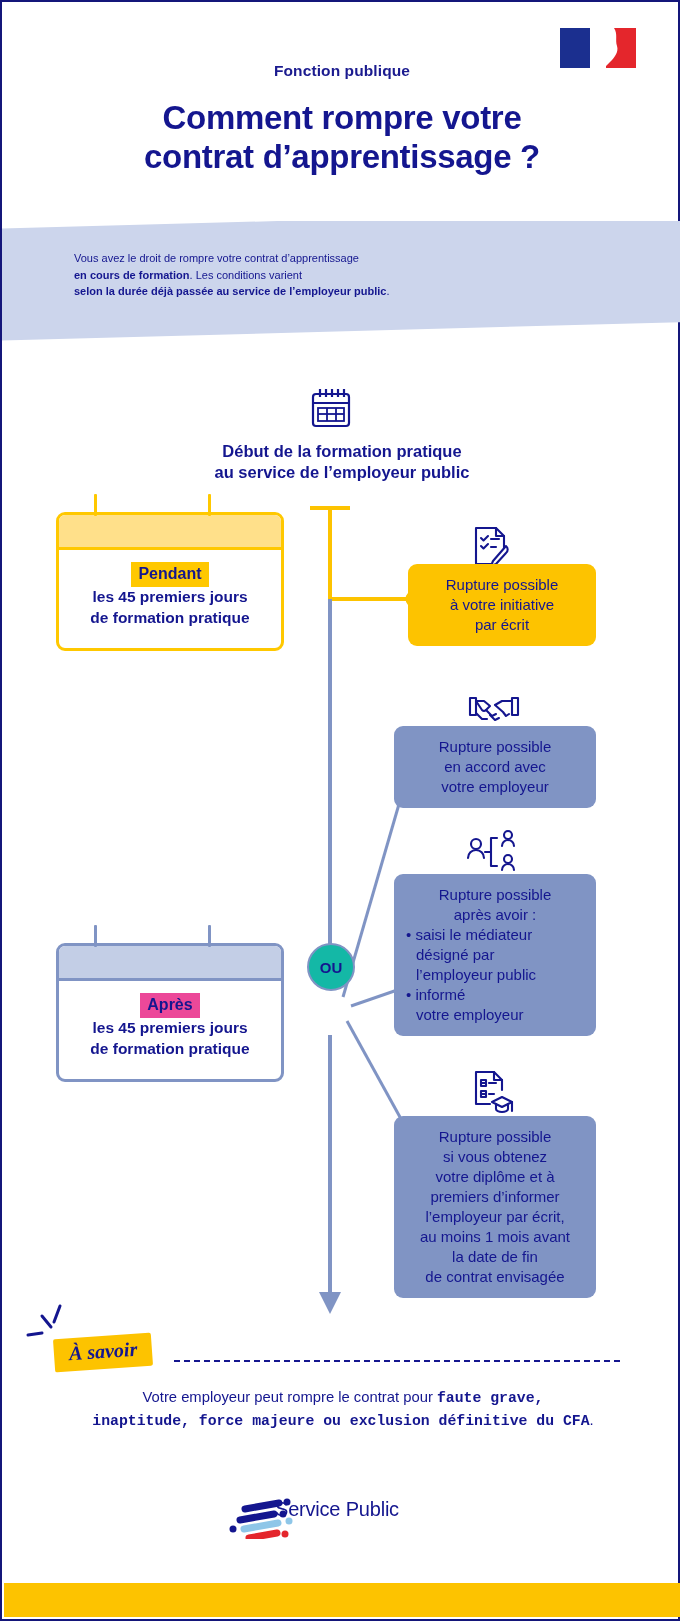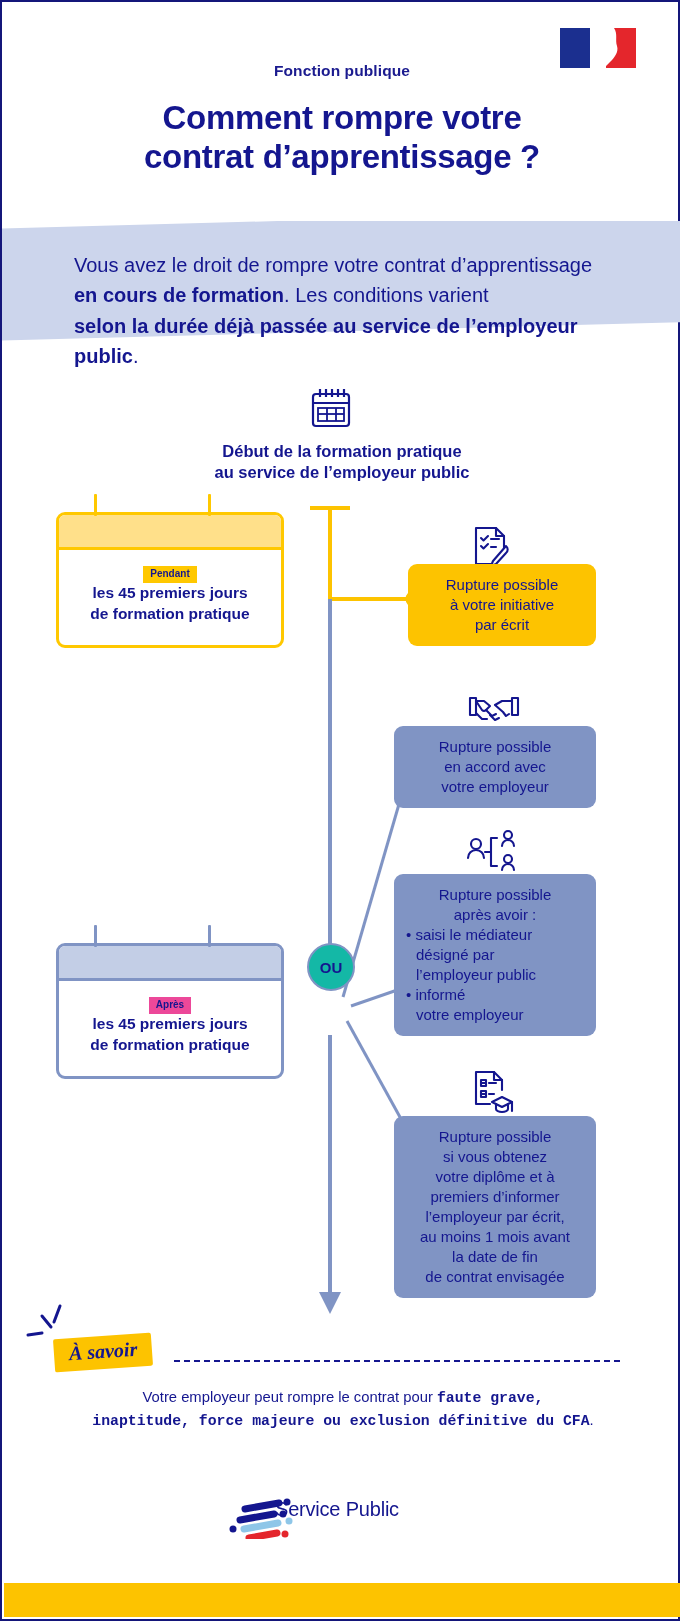--- a/index.html
+++ b/index.html
@@ -48,21 +48,21 @@
     overflow:hidden;
   }
   .band{
     position:absolute;left:-20px;top:8px;width:720px;height:112px;
     background:#ccd5ec;
     transform:rotate(-1.55deg);
     transform-origin:left top;
   }
   .band-text{
     position:absolute;top:248px;left:72px;width:560px;
-    font-size:20px;line-height:1.52;color:#14168f;
+    font-size:11px;line-height:1.52;color:#14168f;
   }
   .band-text b{font-weight:bold;}
 
   
   .cal-icon{
     position:absolute;left:307px;top:384px;width:44px;height:44px;
   }
   .step-title{
     position:absolute;top:439px;left:0;width:680px;
     text-align:center;font-size:16.5px;font-weight:bold;
@@ -79,21 +79,21 @@
   .calcard .body{
     border-width:3px;border-style:solid;border-radius:9px;
     background:#fff;overflow:hidden;
   }
   .calcard .strip{height:32px;}
   .calcard .inner{
     padding:12px 10px 20px;text-align:center;
     font-size:15.5px;line-height:1.35;font-weight:bold;color:#14168f;
   }
   .chip{
-    display:inline-block;padding:1px 7px 2px;font-weight:bold;font-size:10px;
+    display:inline-block;padding:1px 7px 2px;font-weight:bold;font-size:16px;
     color:#14168f;
   }
   .card-yellow{left:54px;top:510px;}
   .card-yellow .body{border-color:#ffc800;}
   .card-yellow .strip{background:#ffe08a;border-bottom:3px solid #ffc800;}
   .card-yellow .ring{background:#ffc800;}
   .card-yellow .chip{background:#ffc800;}
 
   .card-blue{left:54px;top:941px;}
   .card-blue .body{border-color:#8094c4;}

